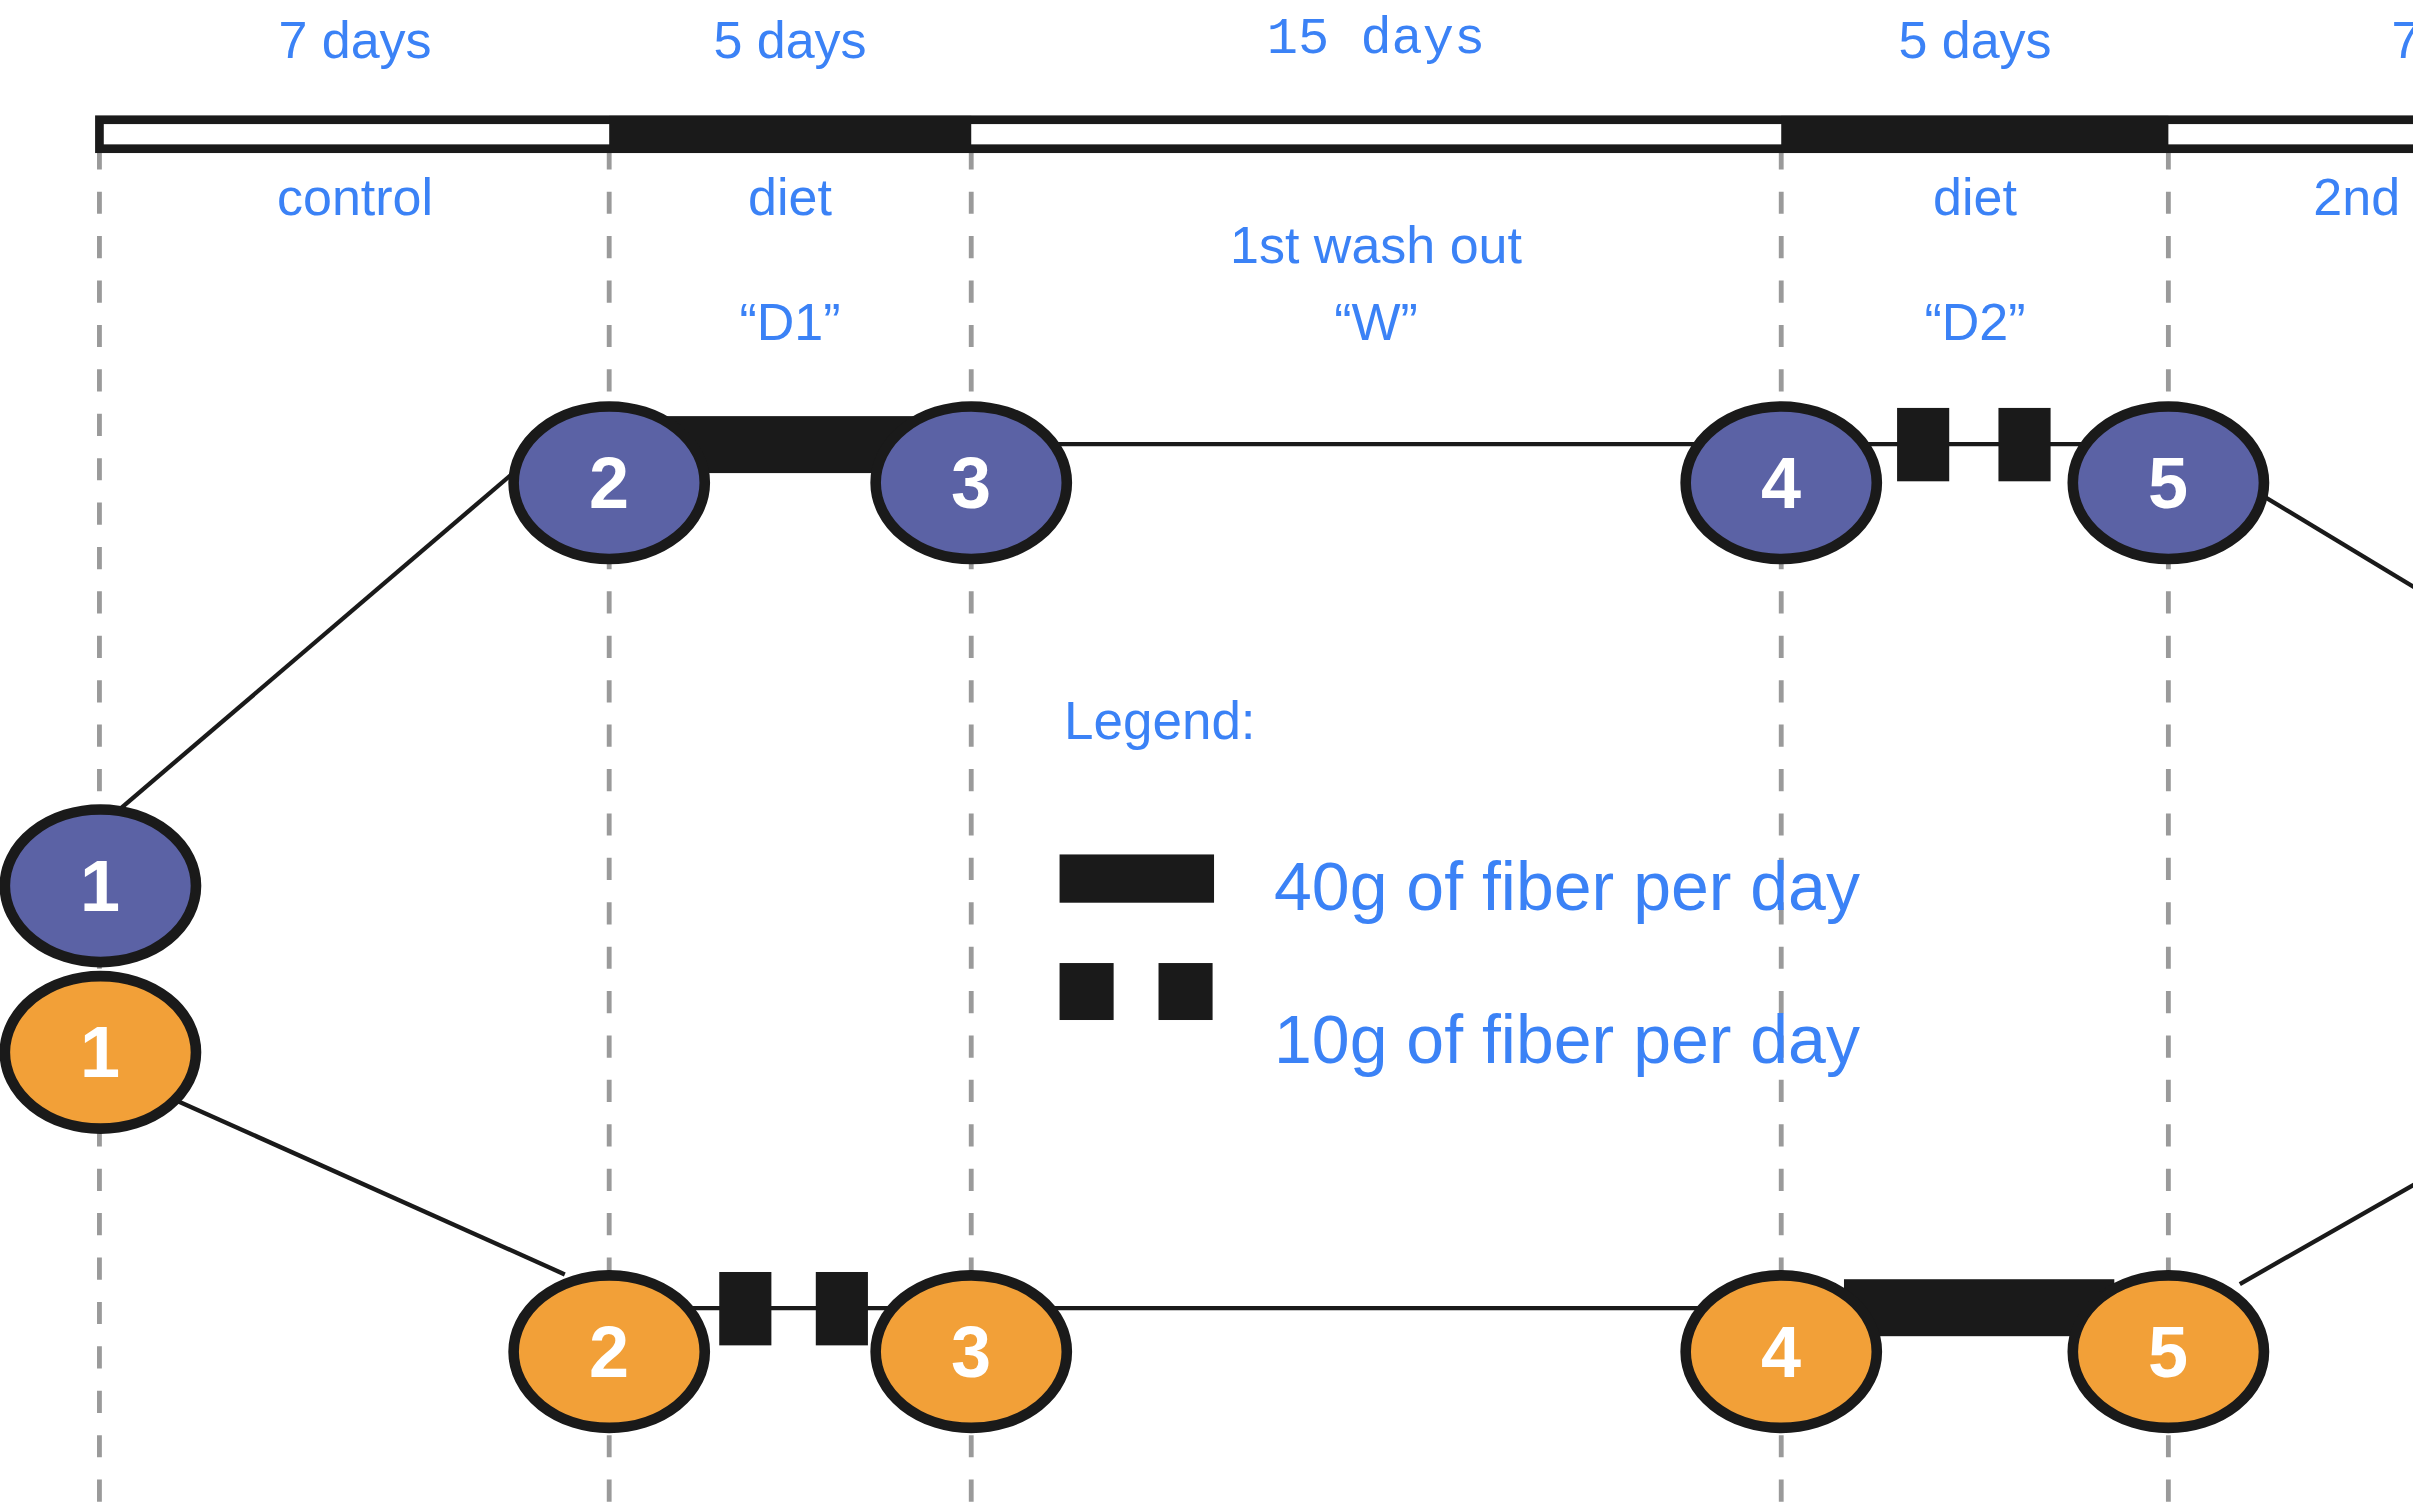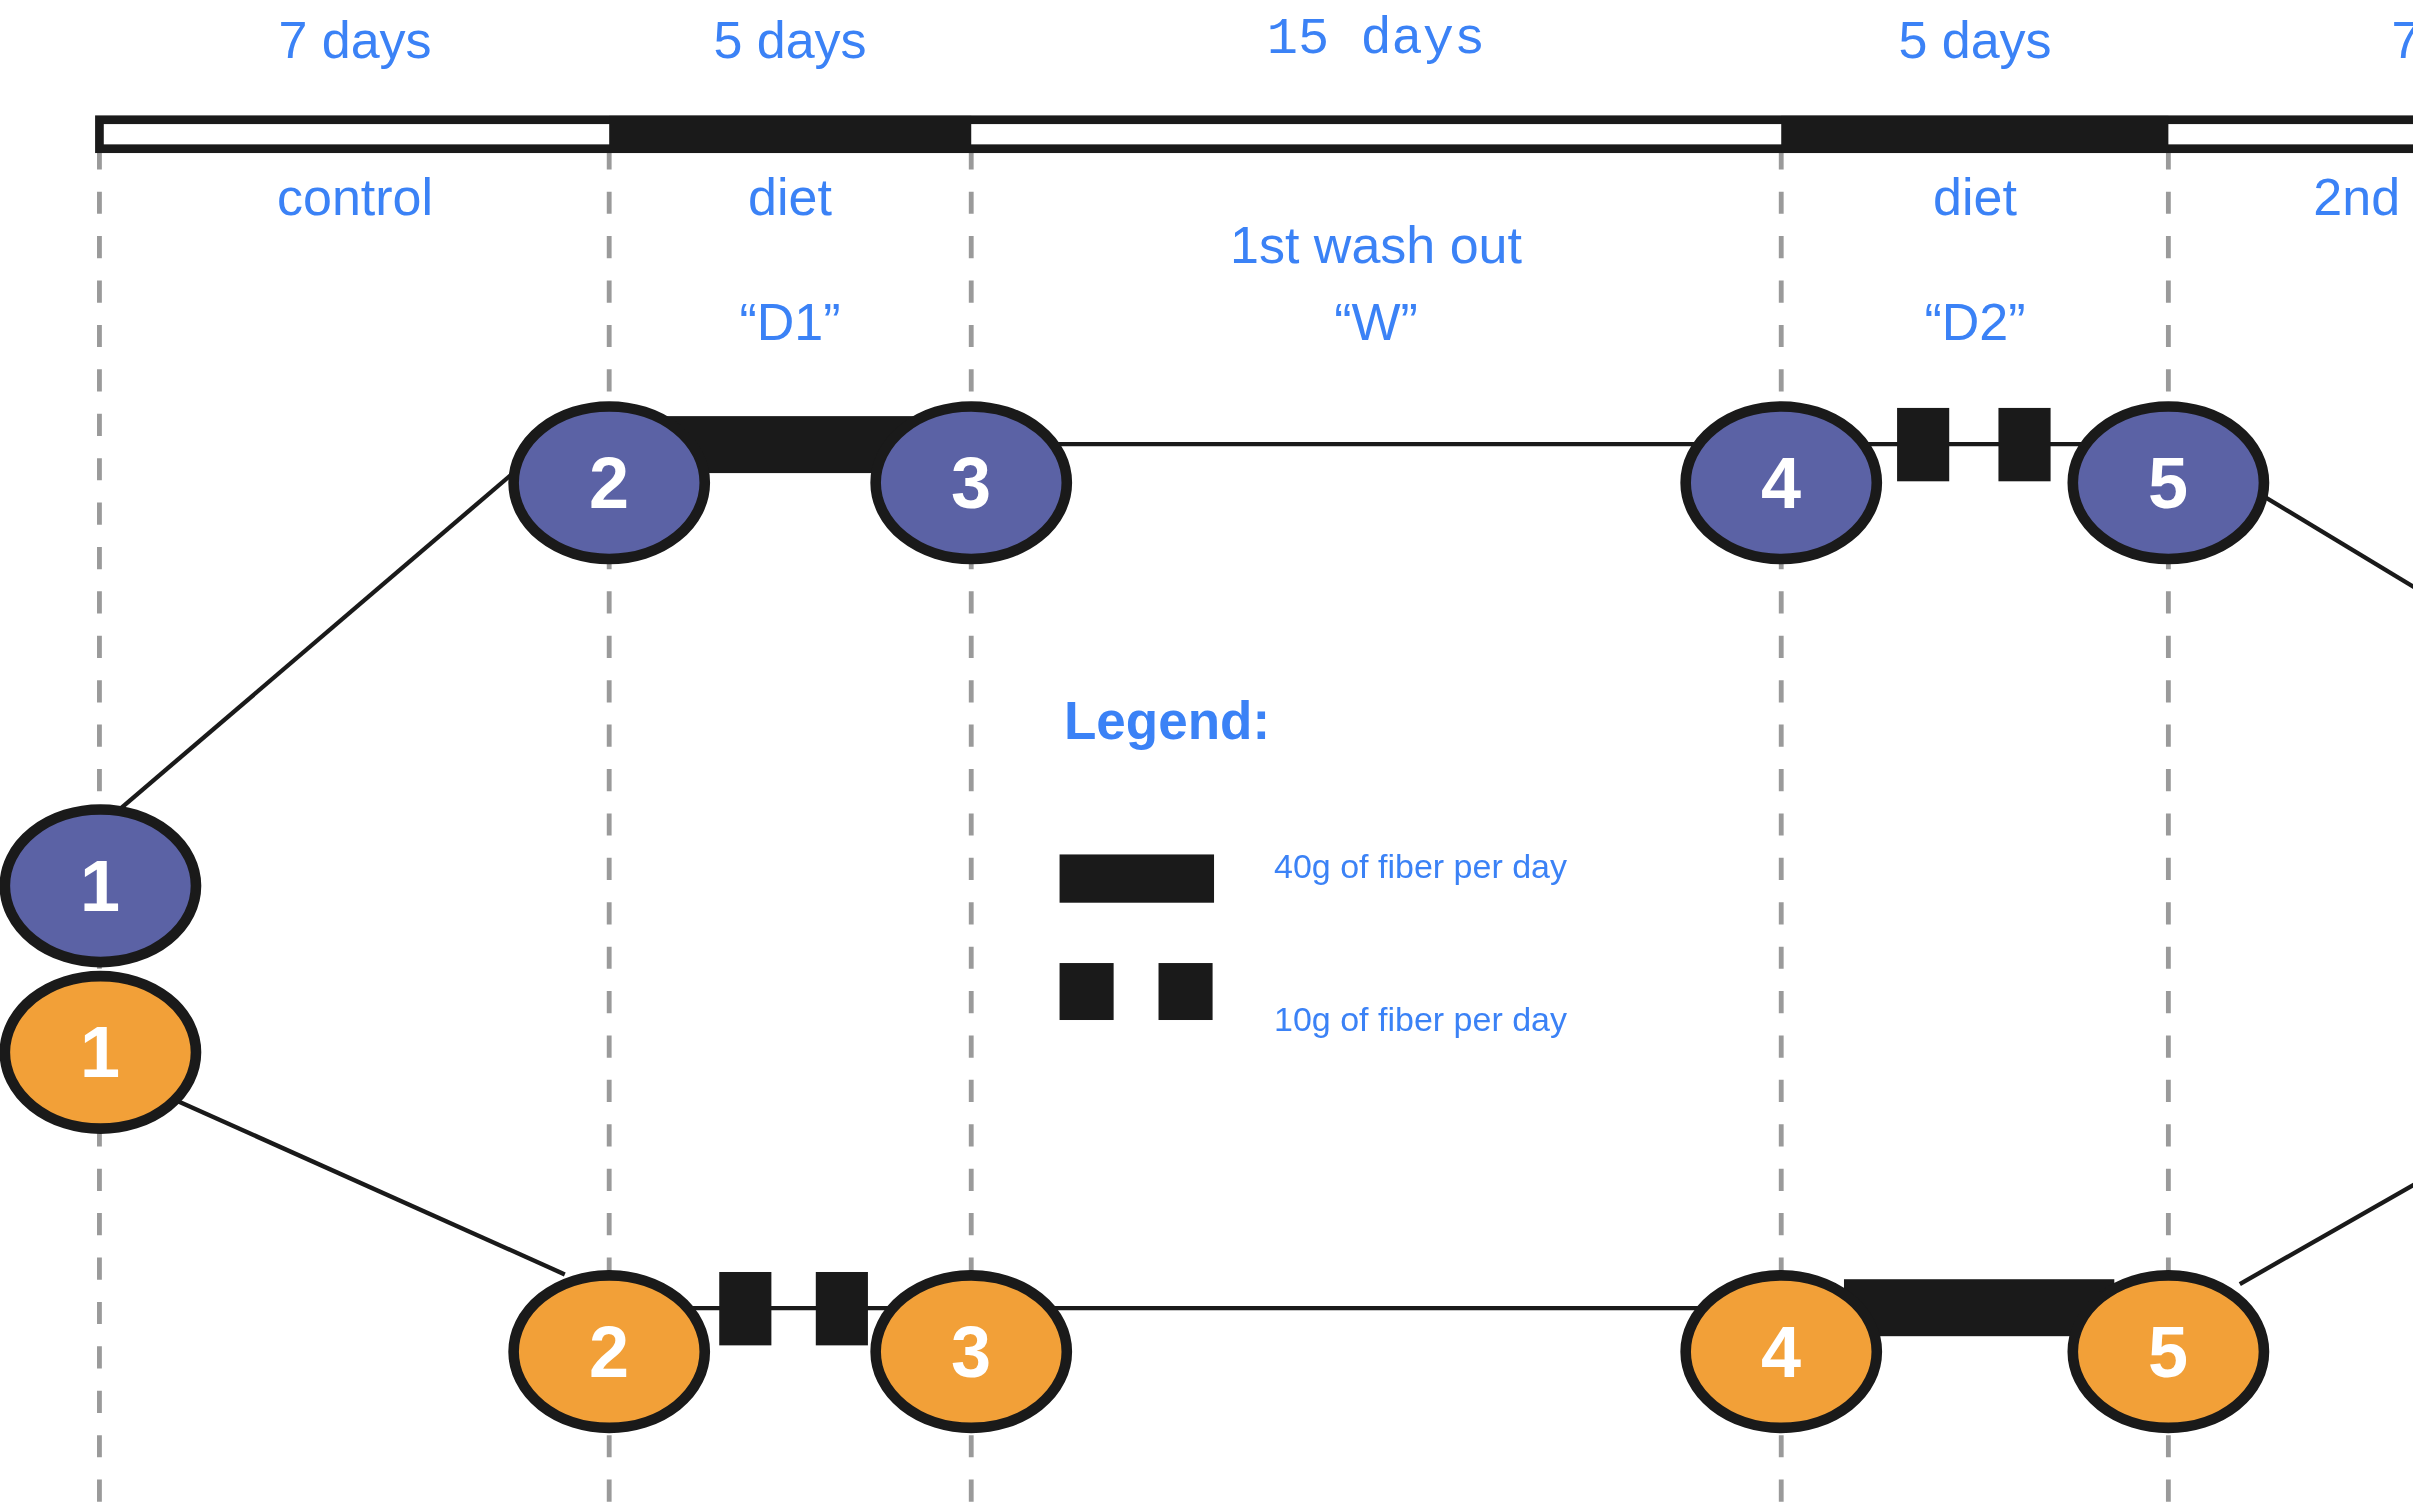--- a/index.html
+++ b/index.html
@@ -3,22 +3,22 @@
 <meta charset="utf-8">
 <style>
   html,body{margin:0;padding:0;background:#ffffff;}
   body{font-family:"Liberation Sans",sans-serif;}
   #stage{position:relative;width:2877px;height:1510px;background:#ffffff;overflow:hidden;}
   #stage svg{position:absolute;left:0;top:0;width:2877px;height:1510px;}
   .txt{position:absolute;color:#3b82f6;white-space:nowrap;font-family:"Liberation Sans",sans-serif;}
   .days-label{font-size:52px;transform:translate(-50%,0);}
   .phase-label{font-size:52px;transform:translate(-50%,0);text-align:center;}
   .code-label{font-size:52px;transform:translate(-50%,0);}
-  .legend-title{font-size:53px;font-weight:bold;}
-  .legend-text{font-size:34px;text-align:center;}
+  .legend-title{font-size:53px;}
+  .legend-text{font-size:68px;text-align:center;}
   .node-num{font-size:72px;font-weight:bold;color:#ffffff;transform:translate(-50%,-50%);}
 </style>
 </head>
 <body>
 
 <div id="stage">
 
   <svg viewBox="0 0 5960 3128" xmlns="http://www.w3.org/2000/svg">
 
     <g stroke="#9A9A9A" stroke-width="10" stroke-dasharray="46,46" fill="none">

